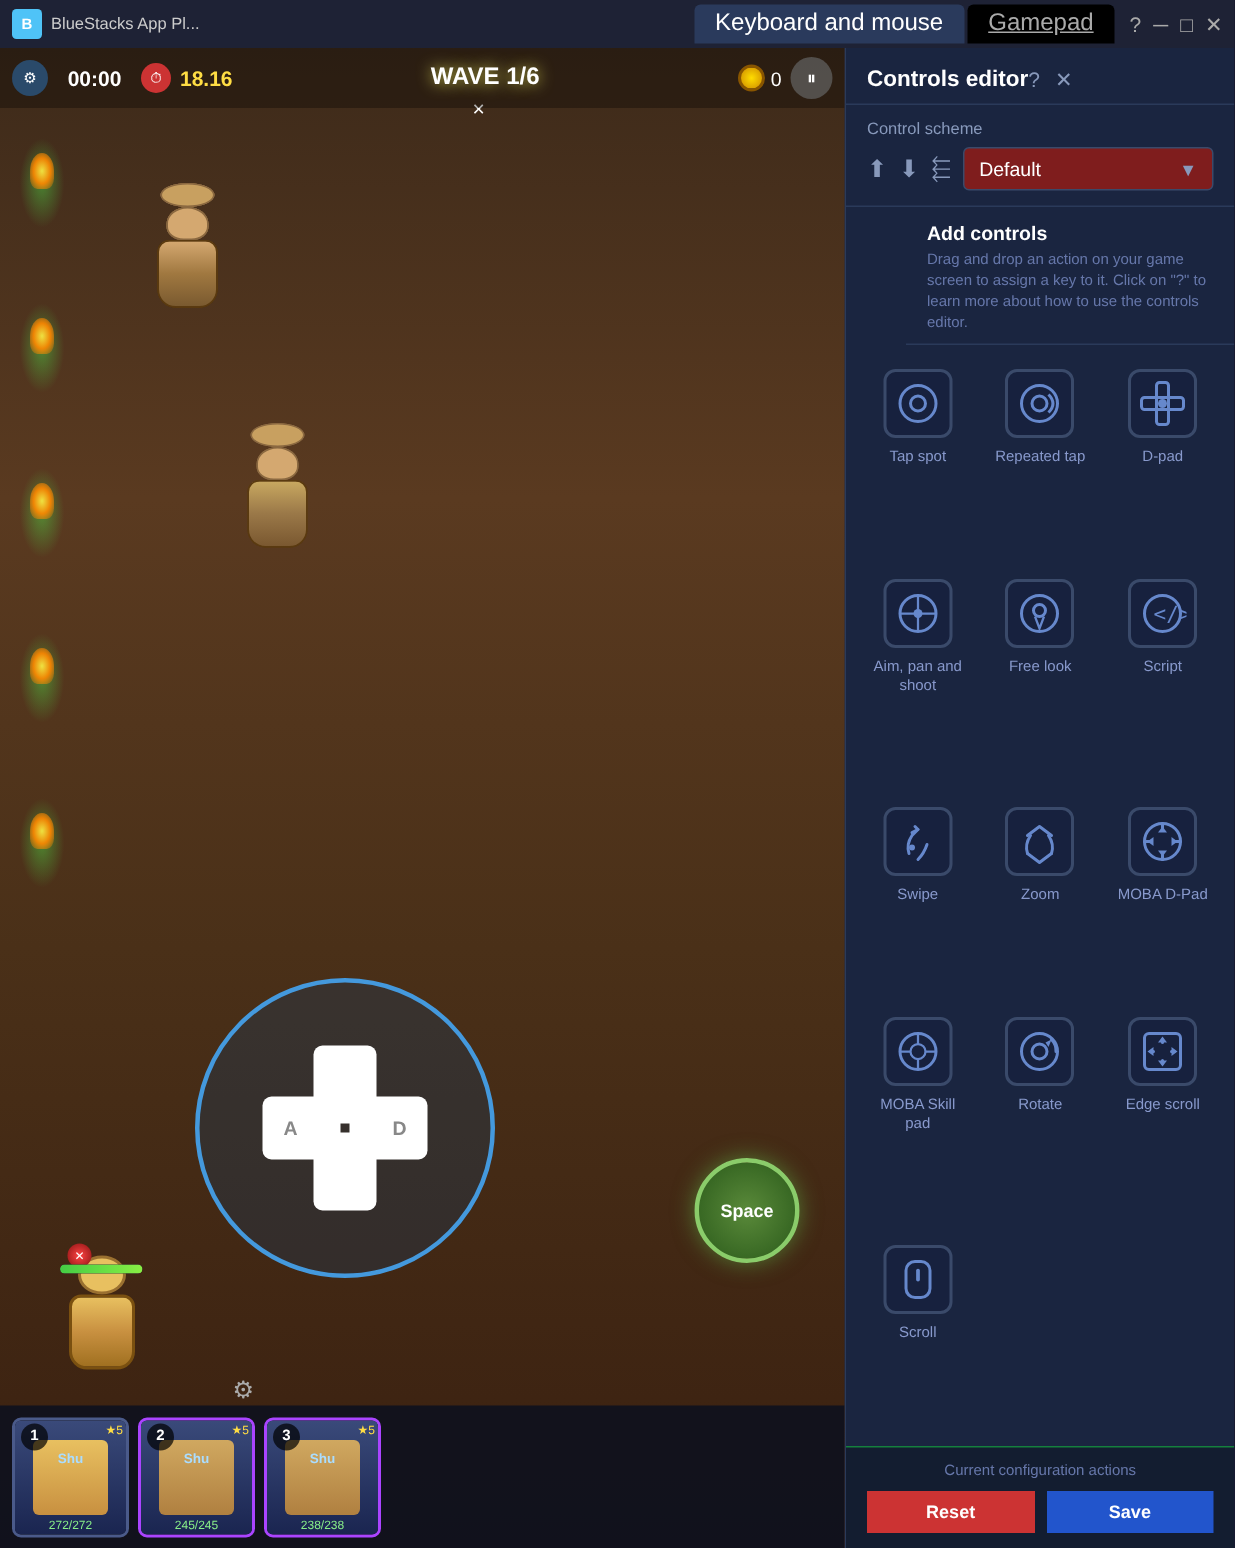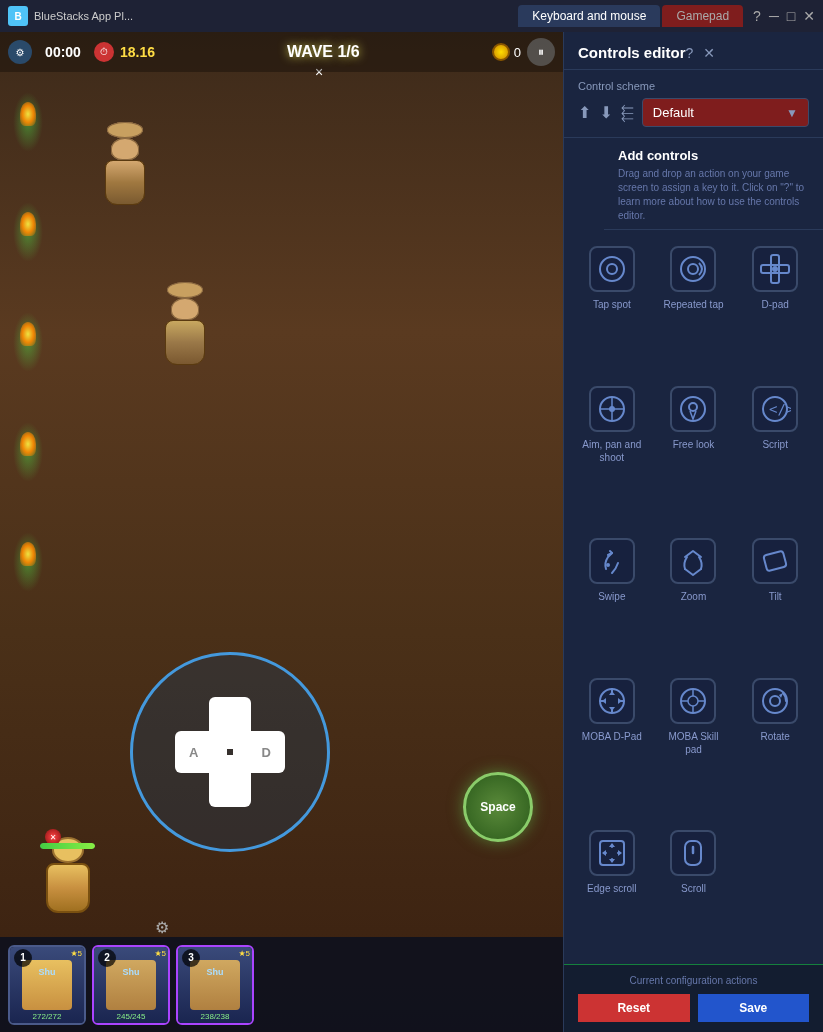--- a/index.html
+++ b/index.html
@@ -40,31 +40,32 @@
       font-size: 11px;
       flex: 1;
     }
     .title-bar-tabs {
       display: flex;
       gap: 2px;
     }
     .tab-btn {
       padding: 4px 14px;
       border-radius: 4px 4px 0 0;
-      font-size: 12px;
+      font-size: 16px;
       cursor: pointer;
       border: none;
     }
     .tab-btn.active {
       background: #2a3a5c;
       color: #fff;
     }
     .tab-btn.inactive {
-      background: #7f1d1d;
+      background: #000000;
       color: #aaa;
+      text-decoration: underline;
     }
     .title-bar-icons {
       display: flex;
       gap: 8px;
       align-items: center;
       margin-left: 10px;
     }
     .title-icon {
       color: #aaa;
       font-size: 14px;
@@ -909,28 +910,20 @@
           <svg width="32" height="32" viewBox="0 0 32 32">
             <path d="M8 24 Q6 18 10 12" fill="none" stroke="#6688cc" stroke-width="2" stroke-linecap="round"></path>
             <path d="M24 24 Q26 18 22 12" fill="none" stroke="#6688cc" stroke-width="2" stroke-linecap="round"></path>
             <path d="M8 12 L16 6 L24 12" fill="none" stroke="#6688cc" stroke-width="2" stroke-linecap="round" stroke-linejoin="round"></path>
             <path d="M8 24 L16 30 L24 24" fill="none" stroke="#6688cc" stroke-width="2" stroke-linecap="round" stroke-linejoin="round"></path>
           </svg>
         </div>
         <span class="control-label">Zoom</span>
       </div>
 
-      <div class="control-item">
-        <div class="control-icon">
-          <svg width="32" height="32" viewBox="0 0 32 32">
-            <rect x="6" y="8" width="20" height="16" rx="3" fill="none" stroke="#6688cc" stroke-width="2" transform="rotate(-15 16 16)"></rect>
-          </svg>
-        </div>
-        <span class="control-label">Tilt</span>
-      </div>
 
       <div class="control-item">
         <div class="control-icon">
           <svg width="32" height="32" viewBox="0 0 32 32">
             <circle cx="16" cy="16" r="12" fill="none" stroke="#6688cc" stroke-width="2"></circle>
             <path d="M16 8 L16 4 M16 24 L16 28 M8 16 L4 16 M24 16 L28 16" stroke="#6688cc" stroke-width="2" stroke-linecap="round"></path>
             <polygon points="16,6 13,10 19,10" fill="#6688cc"></polygon>
             <polygon points="16,26 13,22 19,22" fill="#6688cc"></polygon>
             <polygon points="6,16 10,13 10,19" fill="#6688cc"></polygon>
             <polygon points="26,16 22,13 22,19" fill="#6688cc"></polygon>

